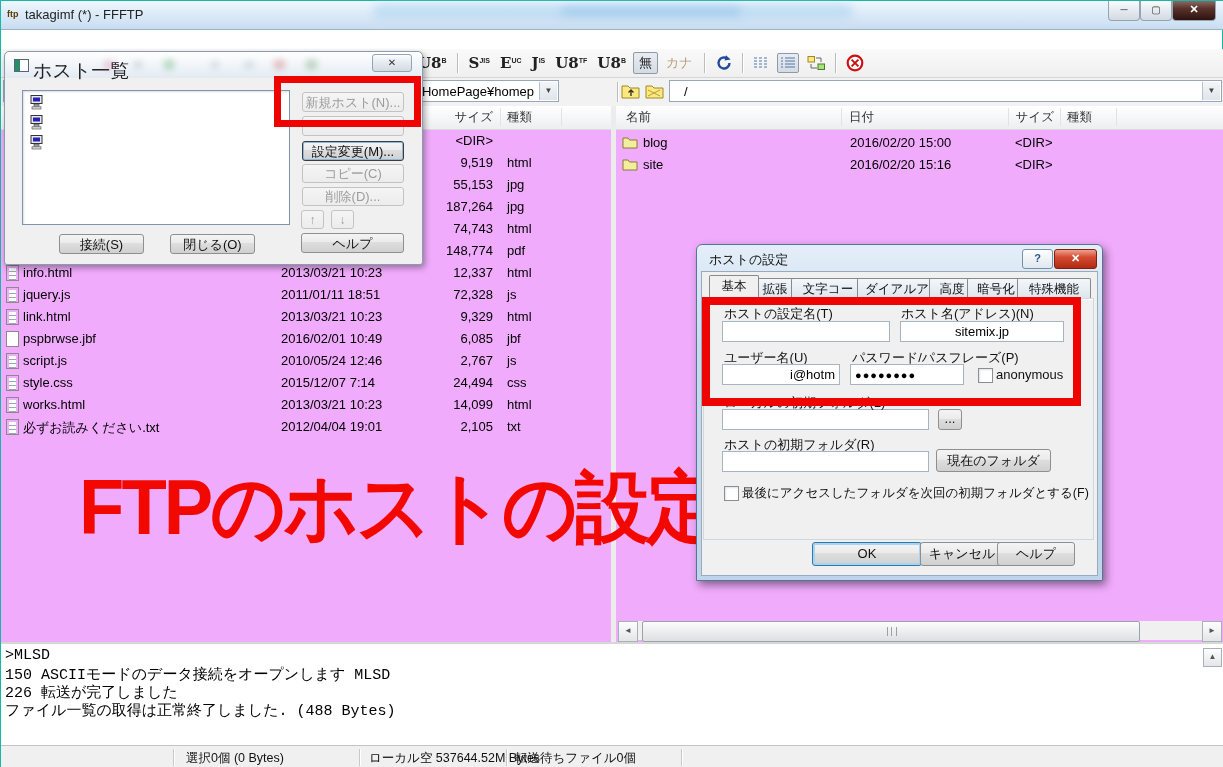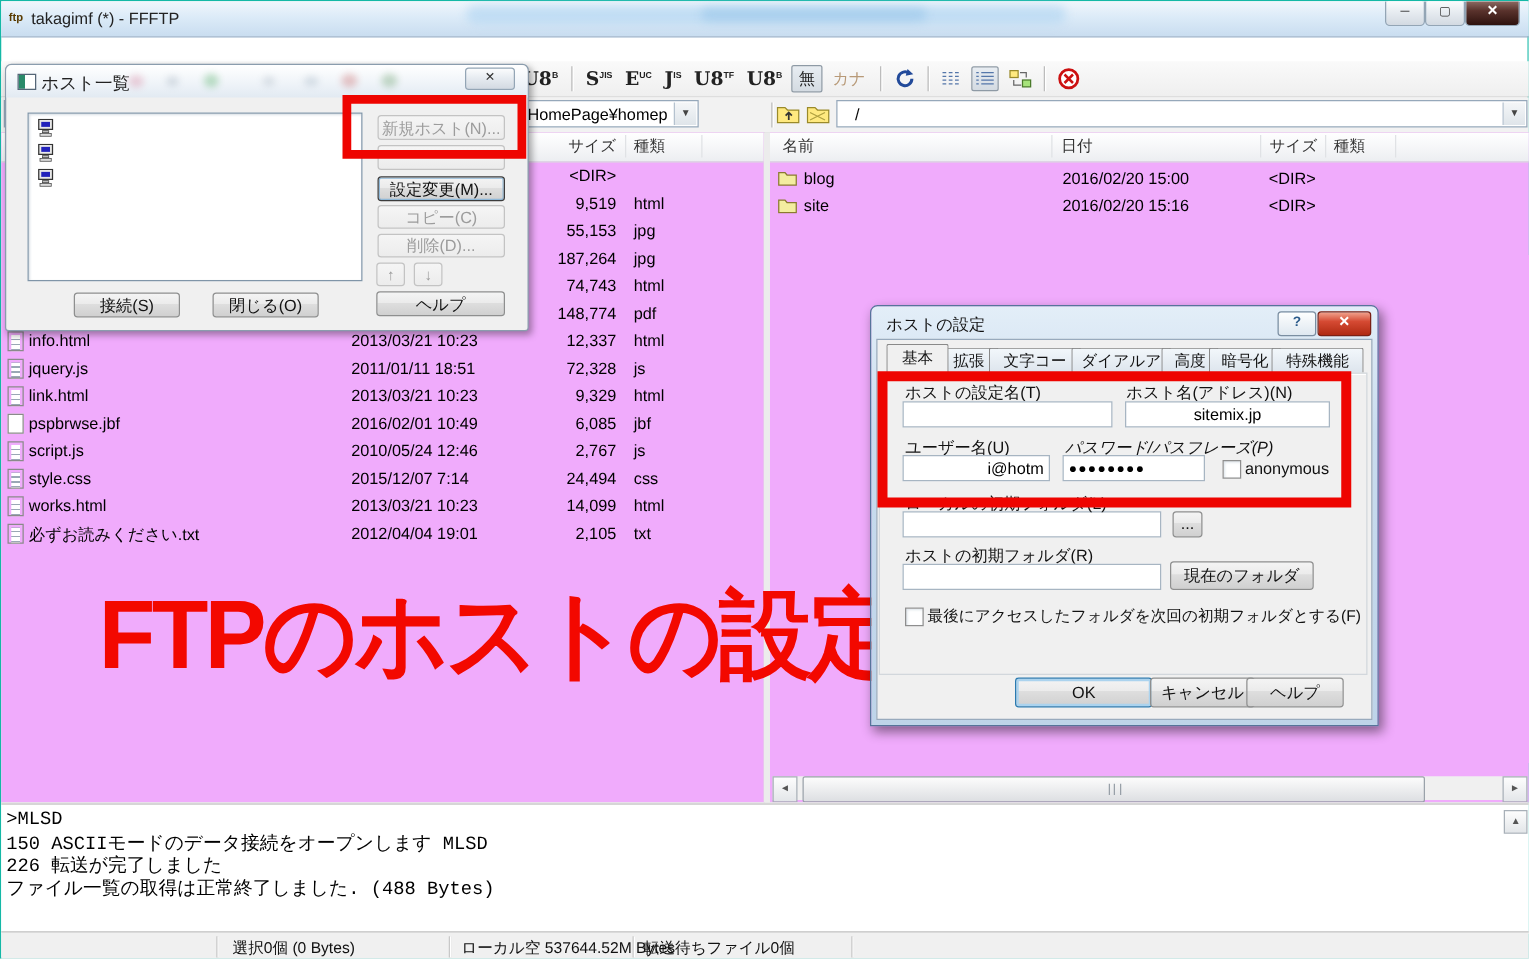--- a/index.html
+++ b/index.html
@@ -86,21 +86,21 @@
     font-size:13px;line-height:19px;padding:0 4px;white-space:nowrap;overflow:hidden;}
   .chk{position:absolute;width:13px;height:13px;background:#fff;border:1px solid #8e8e8e;
     box-shadow:inset 1px 1px 2px #dde4ea;}
   .lbl{position:absolute;font-size:13px;color:#111;white-space:nowrap;}
   
   .dlg1{left:3px;top:50px;width:417px;height:212px;background:#f0f0f0;
     border:1px solid #8a9cad;border-radius:5px 5px 3px 3px;
     box-shadow:2px 3px 6px rgba(0,0,0,.35);z-index:20;}
   .dlg1 .tbar{position:absolute;left:0;top:0;right:0;height:26px;
     background:linear-gradient(#ffffff,#eef3f8 60%,#e2eaf2);border-radius:5px 5px 0 0;}
-  .dlg1 .ttl{position:absolute;left:28px;top:6px;font-size:14px;color:#222;}
+  .dlg1 .ttl{position:absolute;left:28px;top:6px;font-size:19px;color:#222;}
   .listbox{position:absolute;left:17px;top:38px;width:266px;height:133px;background:#fff;
     border:1px solid #8095a8;box-shadow:inset 1px 1px 2px #d8dee4;}
   .hostitem{position:relative;height:20px;}
   .smallbtn{font-size:12px;}
   
   .dlg2{left:695px;top:243px;width:405px;height:335px;
     background:linear-gradient(#e3eef8,#c9dcee 30%,#bed4e9);
     border:1px solid #56749a;border-radius:6px 6px 0 0;
     box-shadow:3px 4px 9px rgba(0,0,0,.45);z-index:30;}
   .dlg2 .client{position:absolute;left:4px;right:4px;top:26px;bottom:4px;
@@ -459,21 +459,21 @@
       <div class="tab" style="left:310px;width:58px;">特殊機能</div>
     </div>
     <div class="tabpage"></div>
 
     <span class="lbl" style="left:27px;top:60px;">ホストの設定名(T)</span>
     <div class="inp" style="left:25px;top:76px;width:168px;height:21px;"></div>
     <span class="lbl" style="left:204px;top:60px;">ホスト名(アドレス)(N)</span>
     <div class="inp" style="left:203px;top:76px;width:164px;height:21px;text-align:center;">sitemix.jp</div>
     <span class="lbl" style="left:27px;top:104px;">ユーザー名(U)</span>
     <div class="inp" style="left:25px;top:119px;width:118px;height:21px;text-align:right;">i@hotm</div>
-    <span class="lbl" style="left:155px;top:104px;font-style:italic;">パスワード/パスフレーズ(P)</span>
+    <span class="lbl" style="left:155px;top:104px;">パスワード/パスフレーズ(P)</span>
     <div class="inp" style="left:153px;top:119px;width:114px;height:21px;font-size:11px;letter-spacing:1px;line-height:20px;">●●●●●●●●</div>
     <span class="chk" style="left:281px;top:123px;"></span>
     <span class="lbl" style="left:299px;top:122px;">anonymous</span>
 
     <span class="lbl" style="left:27px;top:149px;z-index:1;">ローカルの初期フォルダ(L)</span>
     <div class="inp" style="left:25px;top:164px;width:207px;height:21px;"></div>
     <div class="btn" style="left:241px;top:164px;width:24px;height:21px;line-height:18px;">...</div>
 
     <span class="lbl" style="left:27px;top:191px;">ホストの初期フォルダ(R)</span>
     <div class="inp" style="left:25px;top:206px;width:207px;height:21px;"></div>

